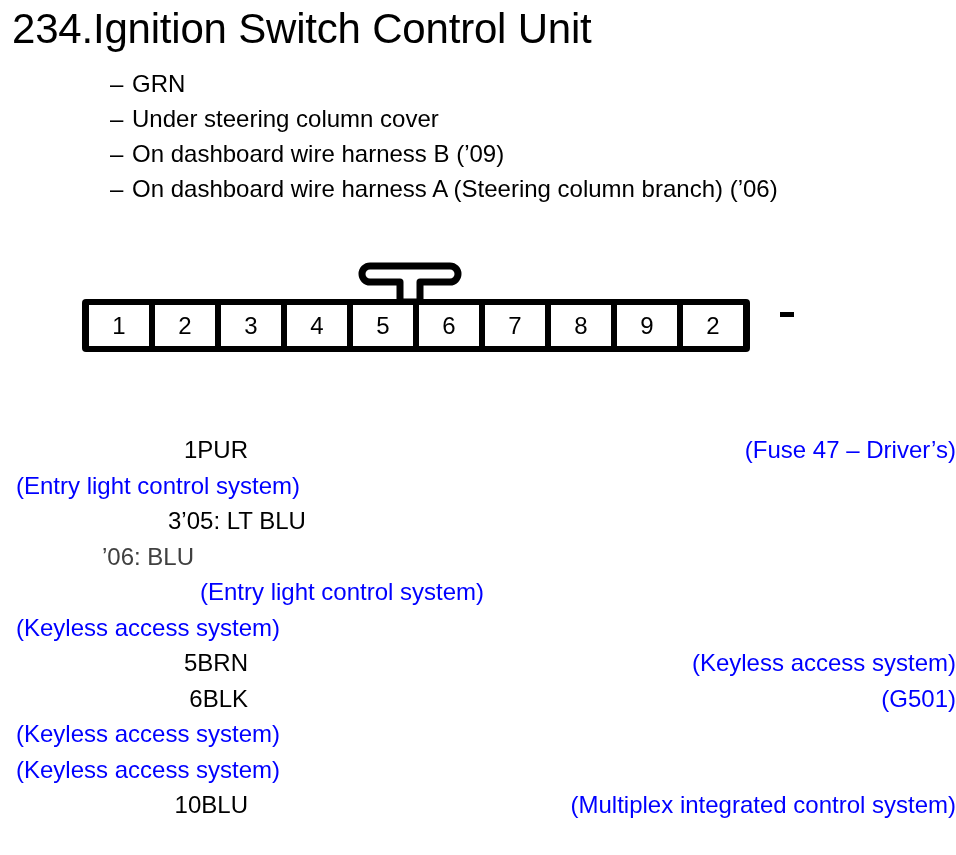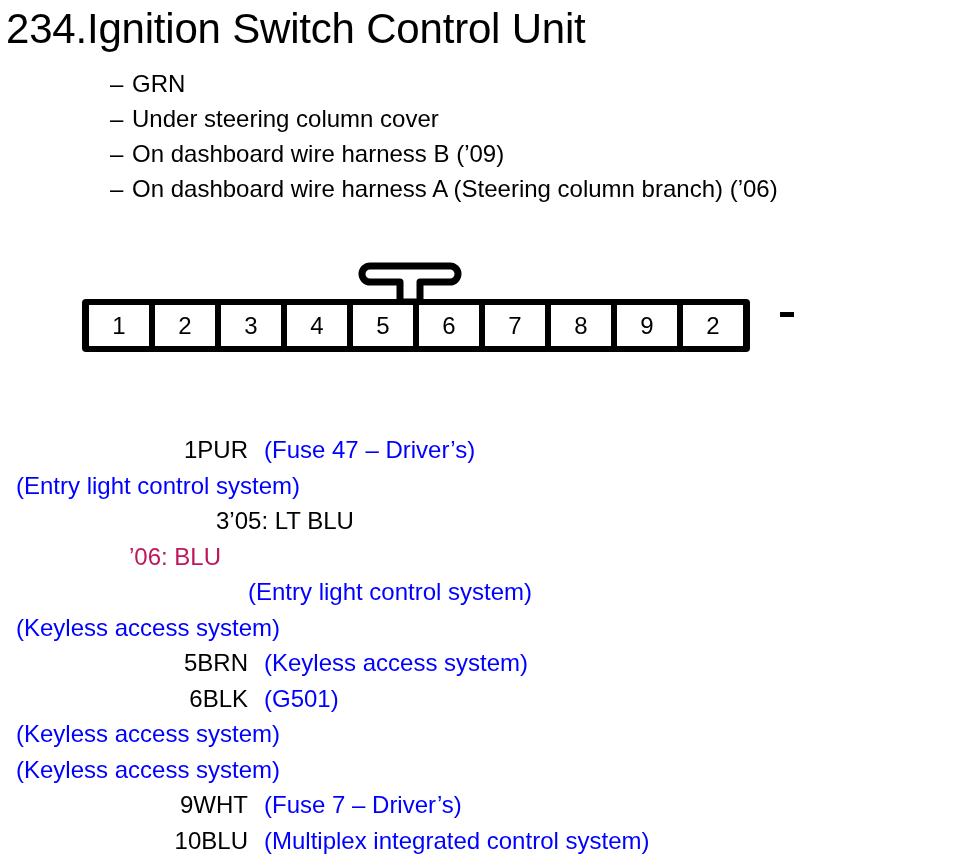--- a/index.html
+++ b/index.html
@@ -13,21 +13,21 @@
     position: relative;
     overflow: hidden;
     font-family: "Liberation Sans", sans-serif;
     color: #000000;
     -webkit-font-smoothing: antialiased;
   }
 
   
   .page-title {
     position: absolute;
-    left: 6px;
+    left: 12px;
     top: 4px;
     font-size: 42px;
     line-height: 50px;
     font-weight: 400;
     letter-spacing: -0.2px;
     white-space: nowrap;
   }
 
   
   .notes {
@@ -98,20 +98,21 @@
   .pin-list {
     position: absolute;
     left: 0px;
     top: 432px;
     width: 956px;
   }
   .pin-row {
     display: flex;
     align-items: baseline;
     height: 35.5px;
+    justify-content: space-between;
   }
   .pin-label {
     width: 248px;
     text-align: right;
     font-size: 24px;
     line-height: 35.5px;
     color: #000000;
     white-space: nowrap;
     flex: 0 0 auto;
   }
@@ -124,24 +125,23 @@
   }
   
   .pin-row.multi {
     display: block;
     height: auto;
   }
   .pin-row.multi .sub {
     font-size: 24px;
     line-height: 35.5px;
     white-space: nowrap;
-    margin-left: 48px;
   }
   .pin-row.multi .sub-1 { padding-left: 168px; color: #000000; }
-  .pin-row.multi .sub-2 { padding-left: 81px; color: #be185d; }
+  .pin-row.multi .sub-2 { padding-left: 102px; color: #404040; }
   .pin-row.multi .sub-3 { padding-left: 200px; color: #0000ff; }
 </style>
 </head>
 <body>
 
 <div class="page-title">234.Ignition Switch Control Unit</div>
 
 <div class="notes">
   <div class="note-line">
     <span class="note-dash">–</span><span>GRN</span>
@@ -208,23 +208,19 @@
   </div>
 
   <div class="pin-row">
     <span class="pin-desc">(Keyless access system)</span>
   </div>
 
   <div class="pin-row">
     <span class="pin-desc">(Keyless access system)</span>
   </div>
 
-  <div class="pin-row">
-    <span class="pin-label">9WHT</span>
-    <span class="pin-desc">(Fuse 7 – Driver’s)</span>
-  </div>
 
   <div class="pin-row">
     <span class="pin-label">10BLU</span>
     <span class="pin-desc">(Multiplex integrated control system)</span>
   </div>
 
 </div>
 
 </body></html>

